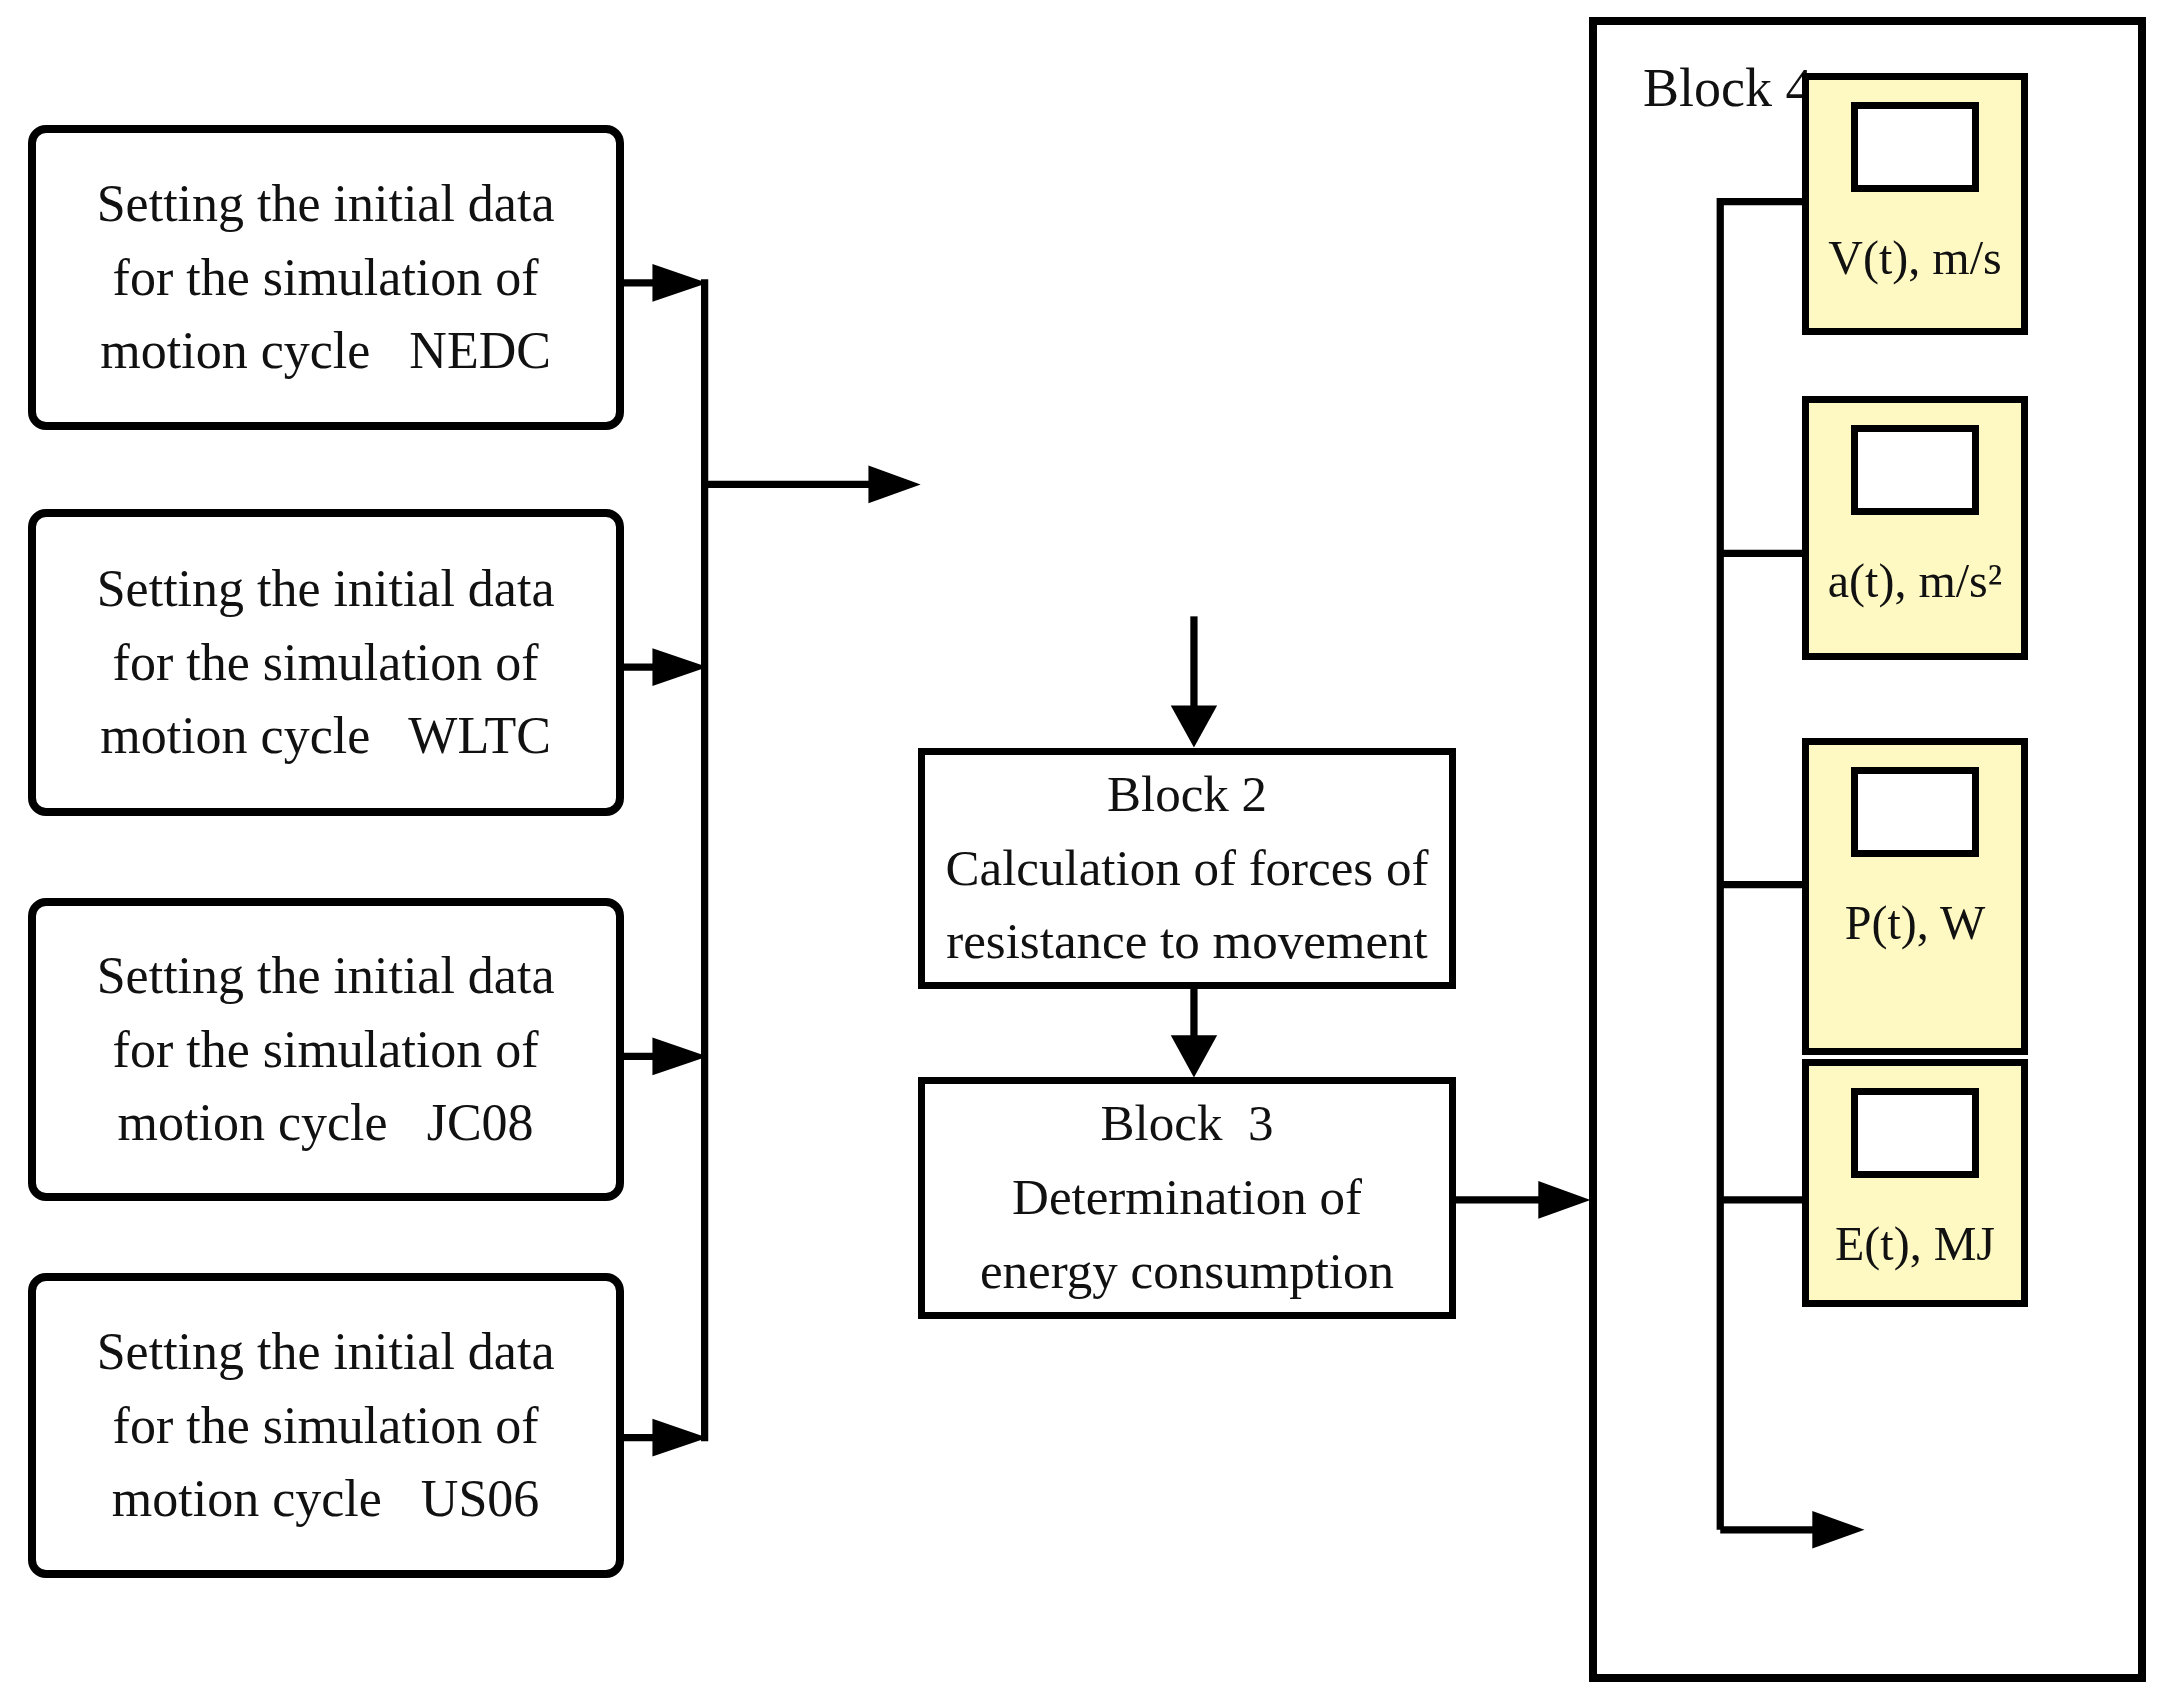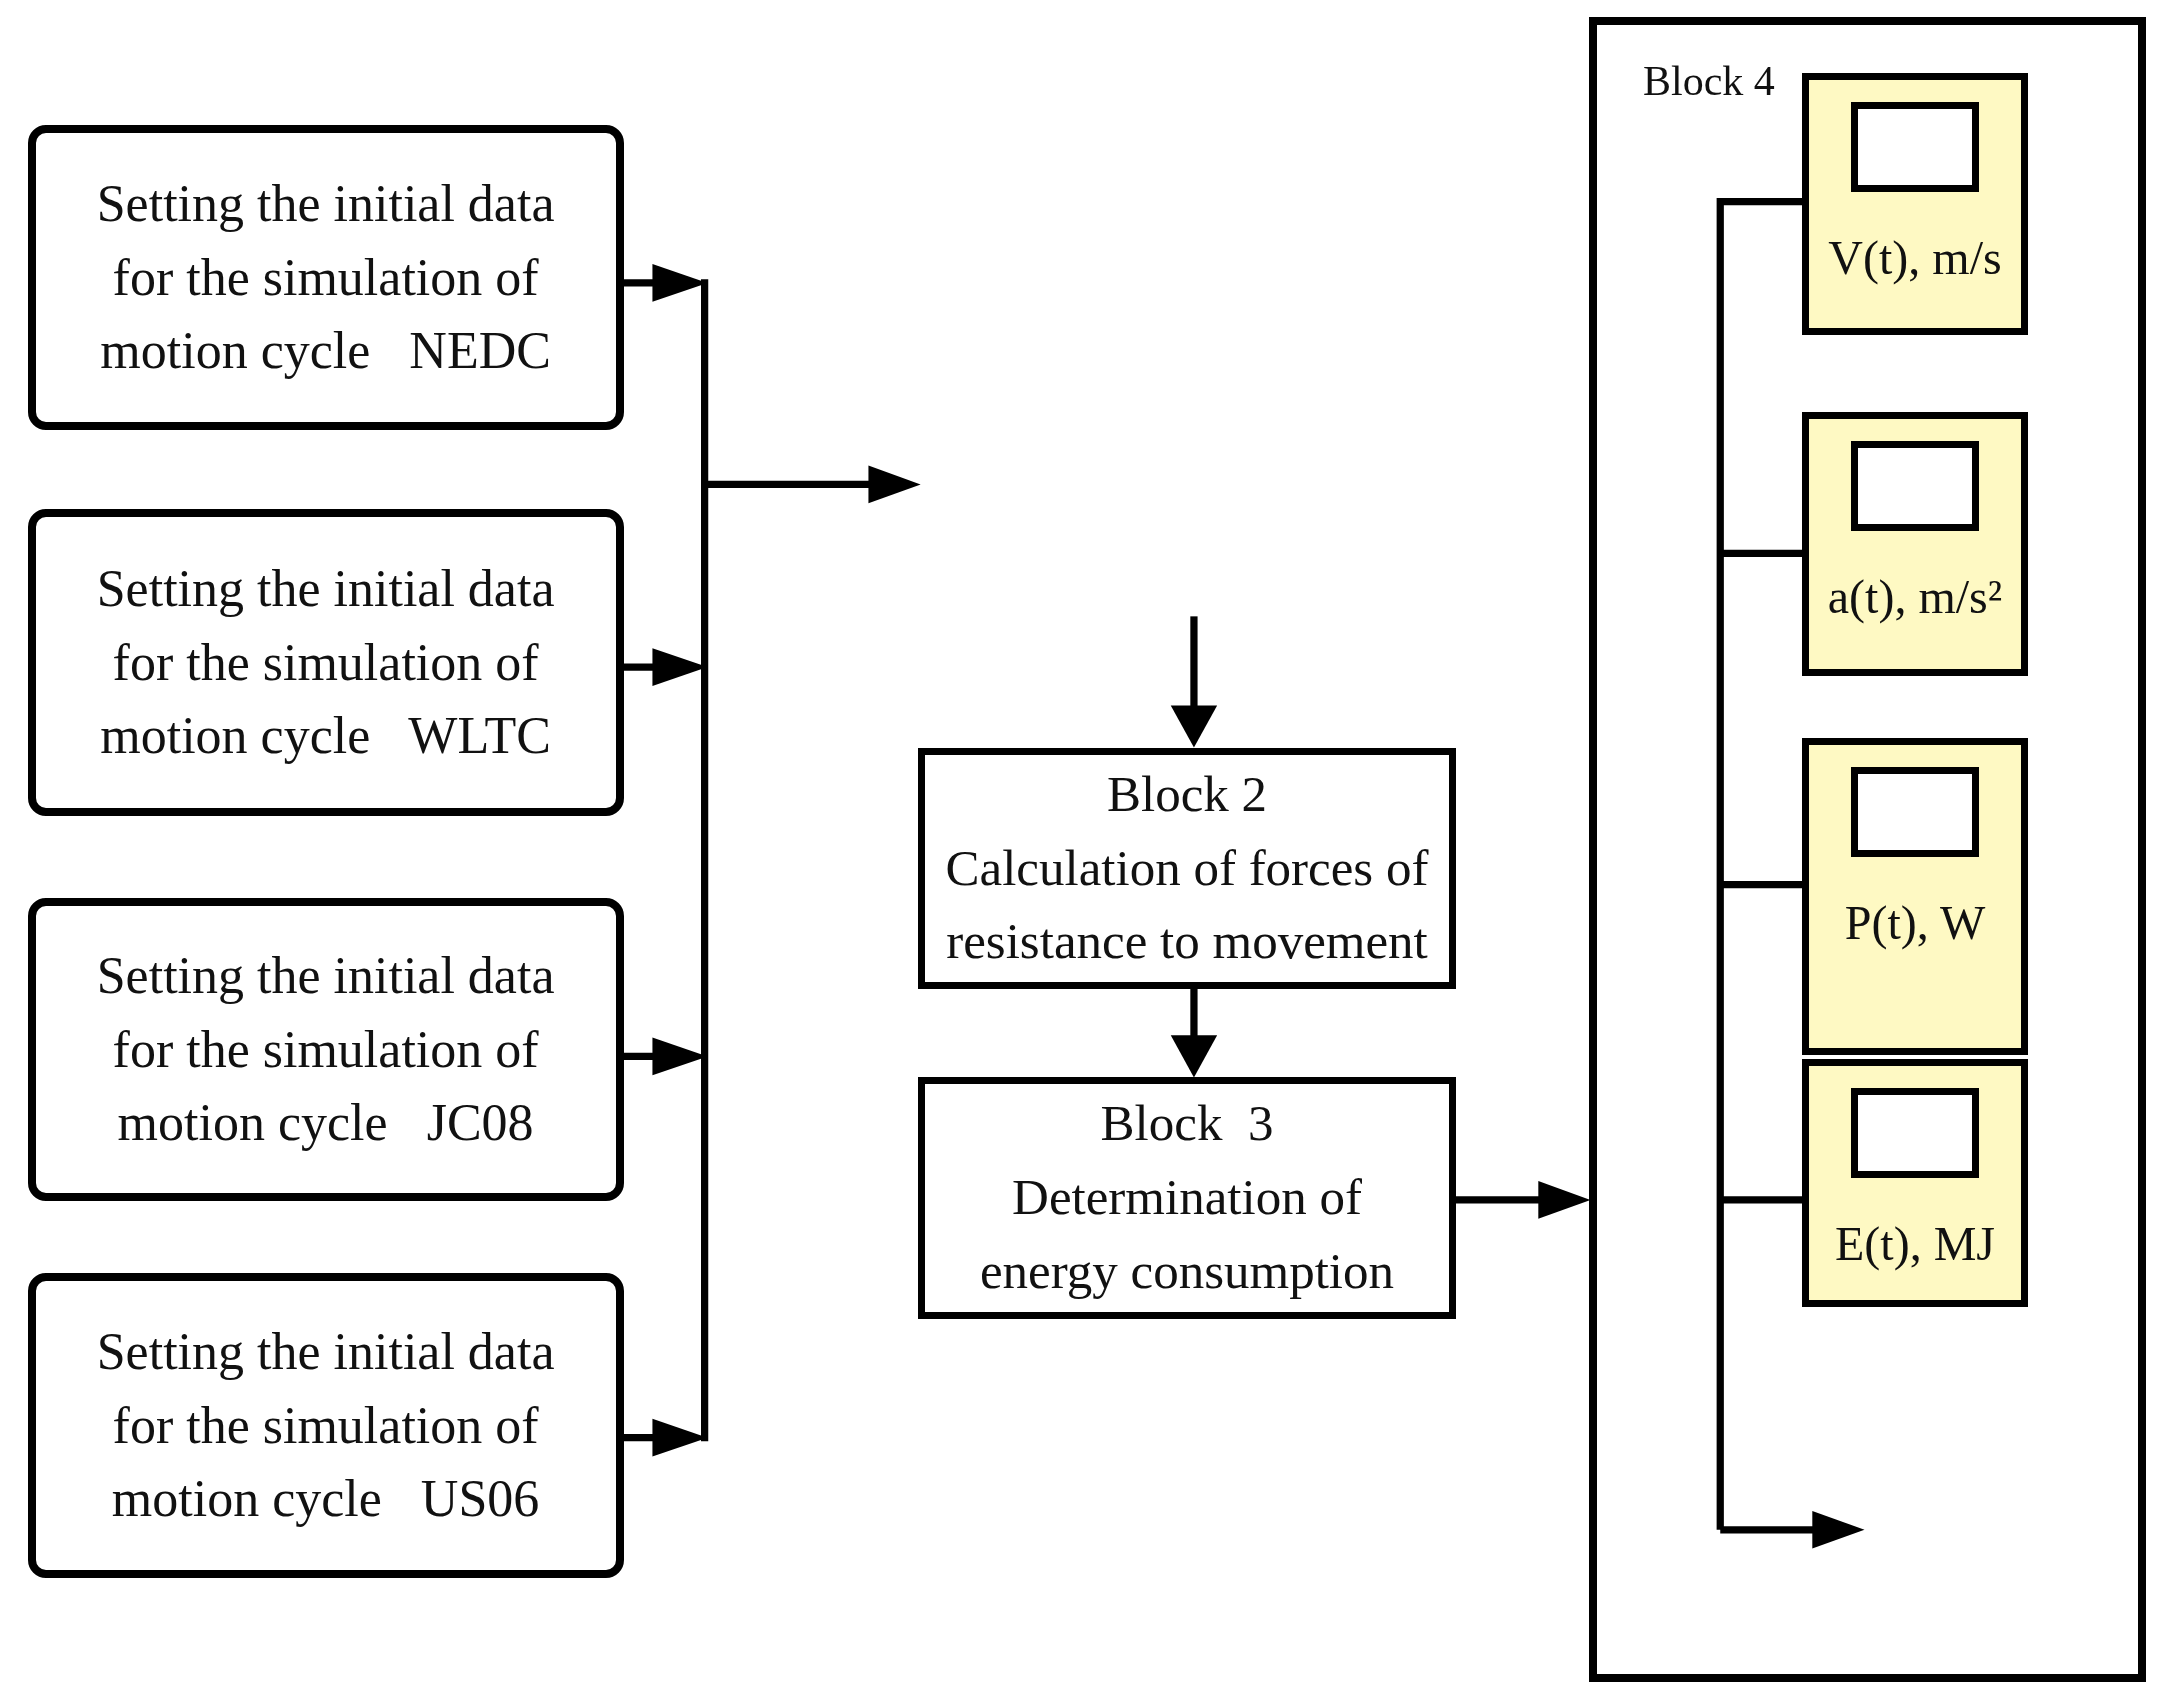--- a/index.html
+++ b/index.html
@@ -66,33 +66,33 @@
     top: 16.7px;
     width: 557px;
     height: 1665px;
     border: 8px solid #000000;
     background: transparent;
   }
   #block-4-title {
     position: absolute;
     left: 1643px;
     top: 57px;
-    font-size: 42px;
+    font-size: 54px;
     white-space: pre;
   }
   .scope-box {
     position: absolute;
     box-sizing: border-box;
     left: 1802px;
     width: 226px;
     border: 7.3px solid #000000;
     background: #fef9c3;
   }
   #scope-v   { top: 73px;  height: 262px; }
-  #scope-a   { top: 396px;  height: 264px; margin-top: 16px; }
+  #scope-a   { top: 396px;  height: 264px; }
   #scope-p   { top: 738px; height: 317px; }
   #scope-e   { top: 1059px; height: 248px; }
   #scope-soc { top: 1378px; height: 260px; }
   .scope-screen {
     box-sizing: border-box;
     width: 128px;
     height: 90px;
     border: 7.3px solid #000000;
     margin: 22px auto 0 auto;
     background: #ffffff;

